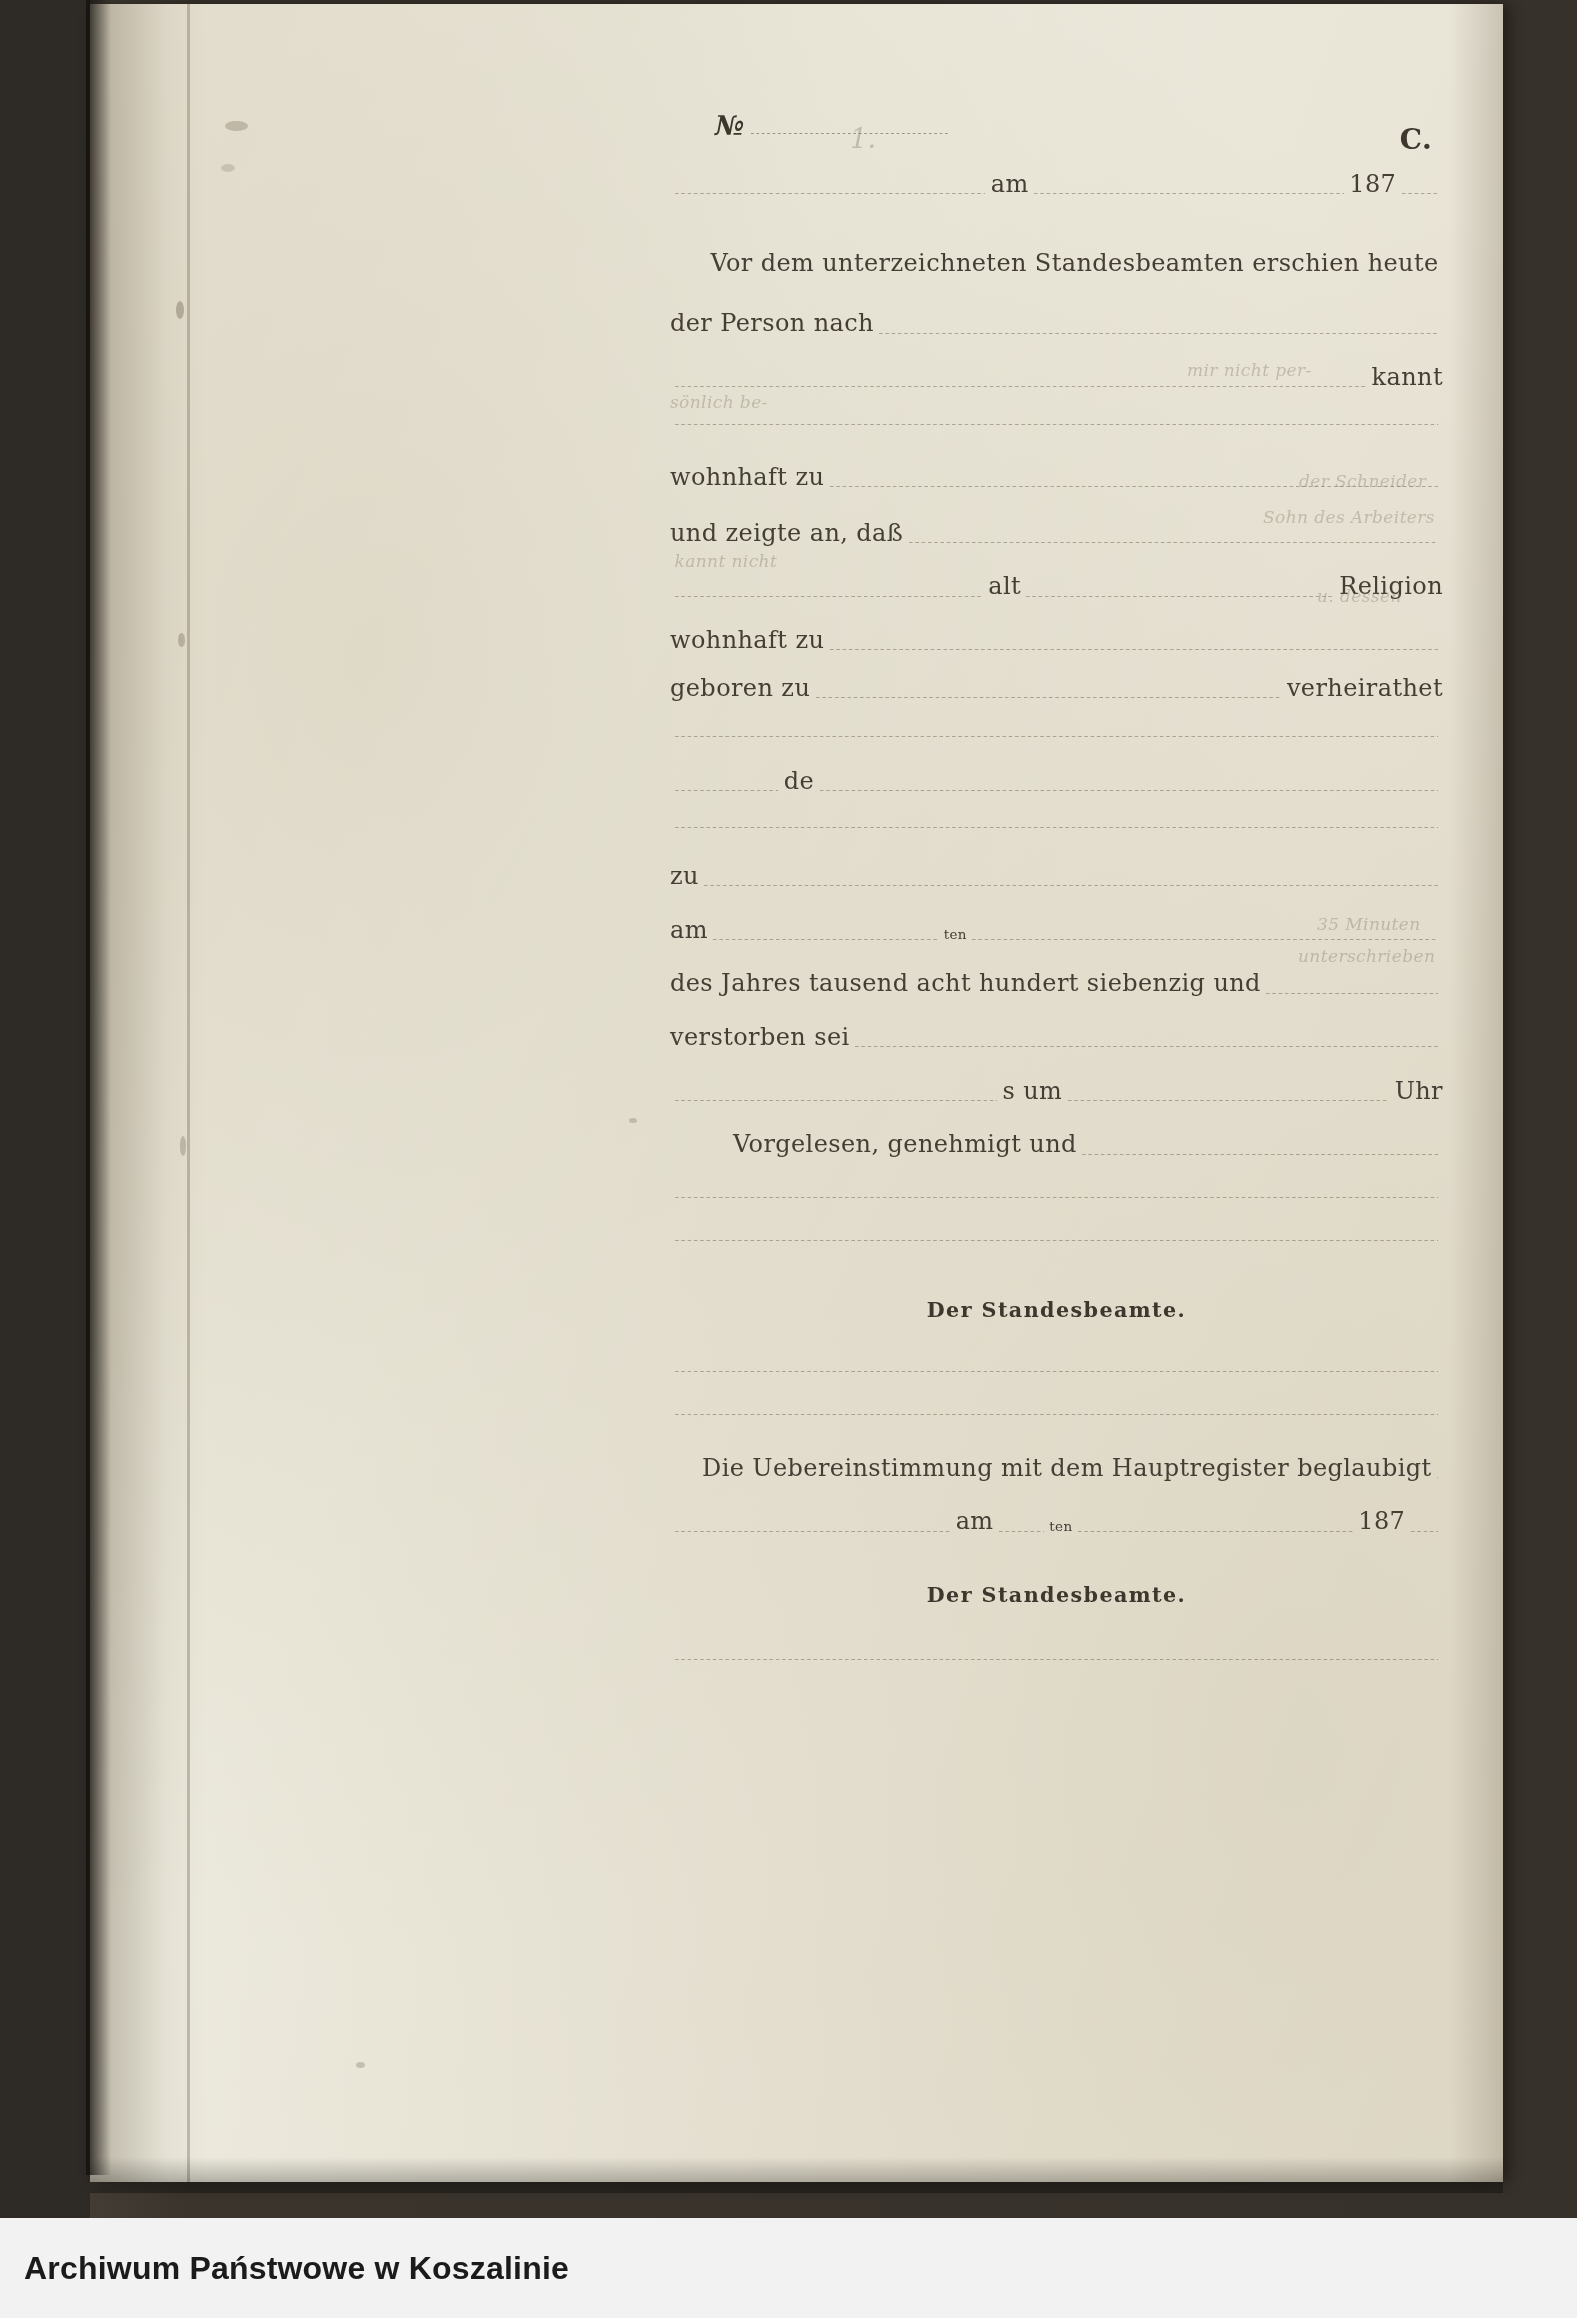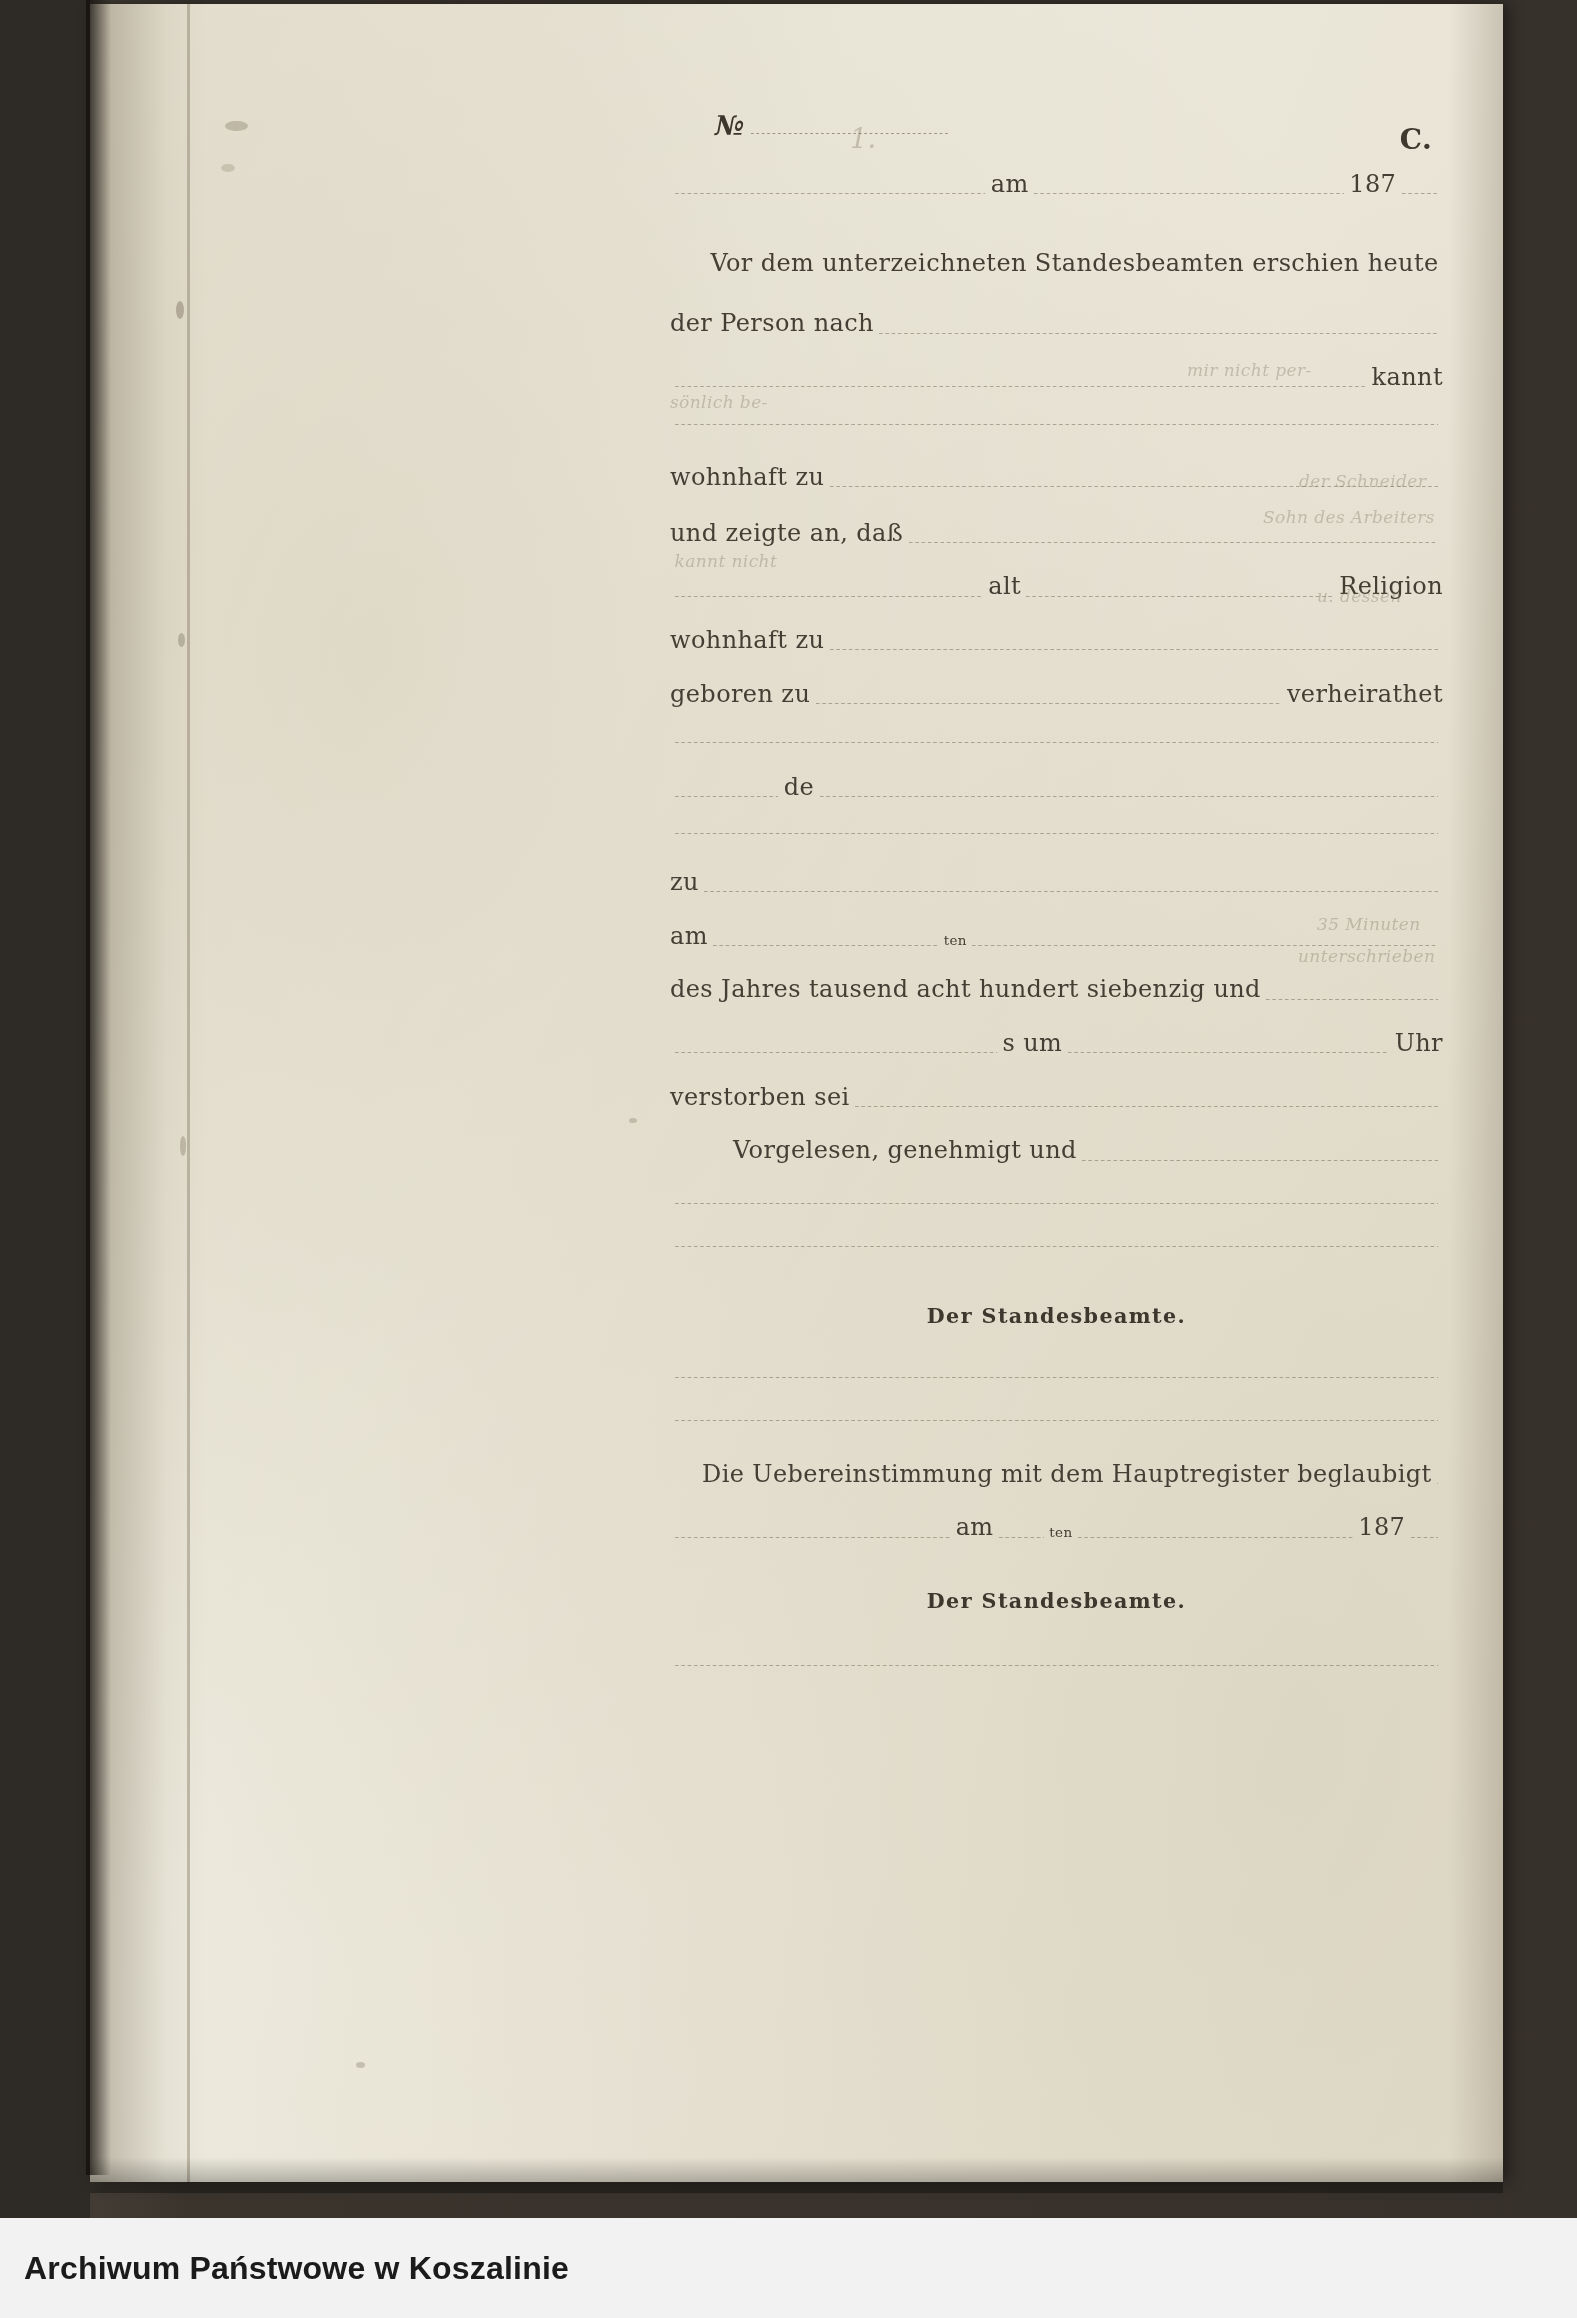--- a/index.html
+++ b/index.html
@@ -273,21 +273,21 @@
       <span class="lbl frak">Religion</span>
     </div>
     <div class="ghost" style="left:4.5px;top:475px;">kannt nicht</div>
 
     <div class="row" style="margin-top:27px;">
       <span class="lbl frak">wohnhaft zu</span>
       <span class="fill solidish"></span>
     </div>
     <div class="ghost" style="left:647px;top:510px;">u. dessen</div>
 
-    <div class="row" style="margin-top:27px;">
+    <div class="row" style="margin-top:21px;">
       <span class="lbl frak">geboren zu</span>
       <span class="fill solidish"></span>
       <span class="lbl frak">verheirathet</span>
     </div>
 
     <div class="row" style="margin-top:34px;">
       <span class="fill solidish"></span>
     </div>
 
     <div class="row" style="margin-top:27px;">
@@ -311,29 +311,29 @@
       <span class="lbl frak" style="font-size:13.5px;">ten</span>
       <span class="fill solidish"></span>
     </div>
 
     <div class="row" style="margin-top:27px;">
       <span class="lbl frak">des Jahres tausend acht hundert siebenzig und</span>
       <span class="fill solidish"></span>
     </div>
 
     <div class="row" style="margin-top:27px;">
+      <span class="lbl frak">verstorben sei</span>
+      <span class="fill solidish"></span>
+    </div>
+
+    <div class="row" style="margin-top:27px;">
       <span class="fill solidish" style="flex:1 1 auto;"></span>
       <span class="lbl frak">s um</span>
       <span class="fill solidish" style="flex:1 1 auto;"></span>
       <span class="lbl frak">Uhr</span>
-    </div>
-
-    <div class="row" style="margin-top:27px;">
-      <span class="lbl frak">verstorben sei</span>
-      <span class="fill solidish"></span>
     </div>
     <div class="ghost" style="left:647px;top:838px;">35 Minuten</div>
 
     <div class="row indent" style="margin-top:27px;">
       <span class="lbl frak">Vorgelesen, genehmigt und</span>
       <span class="fill solidish"></span>
     </div>
     <div class="ghost" style="left:620px;top:870px;margin-left:8px;">unterschrieben</div>
 
     <div class="row" style="margin-top:38px;">

